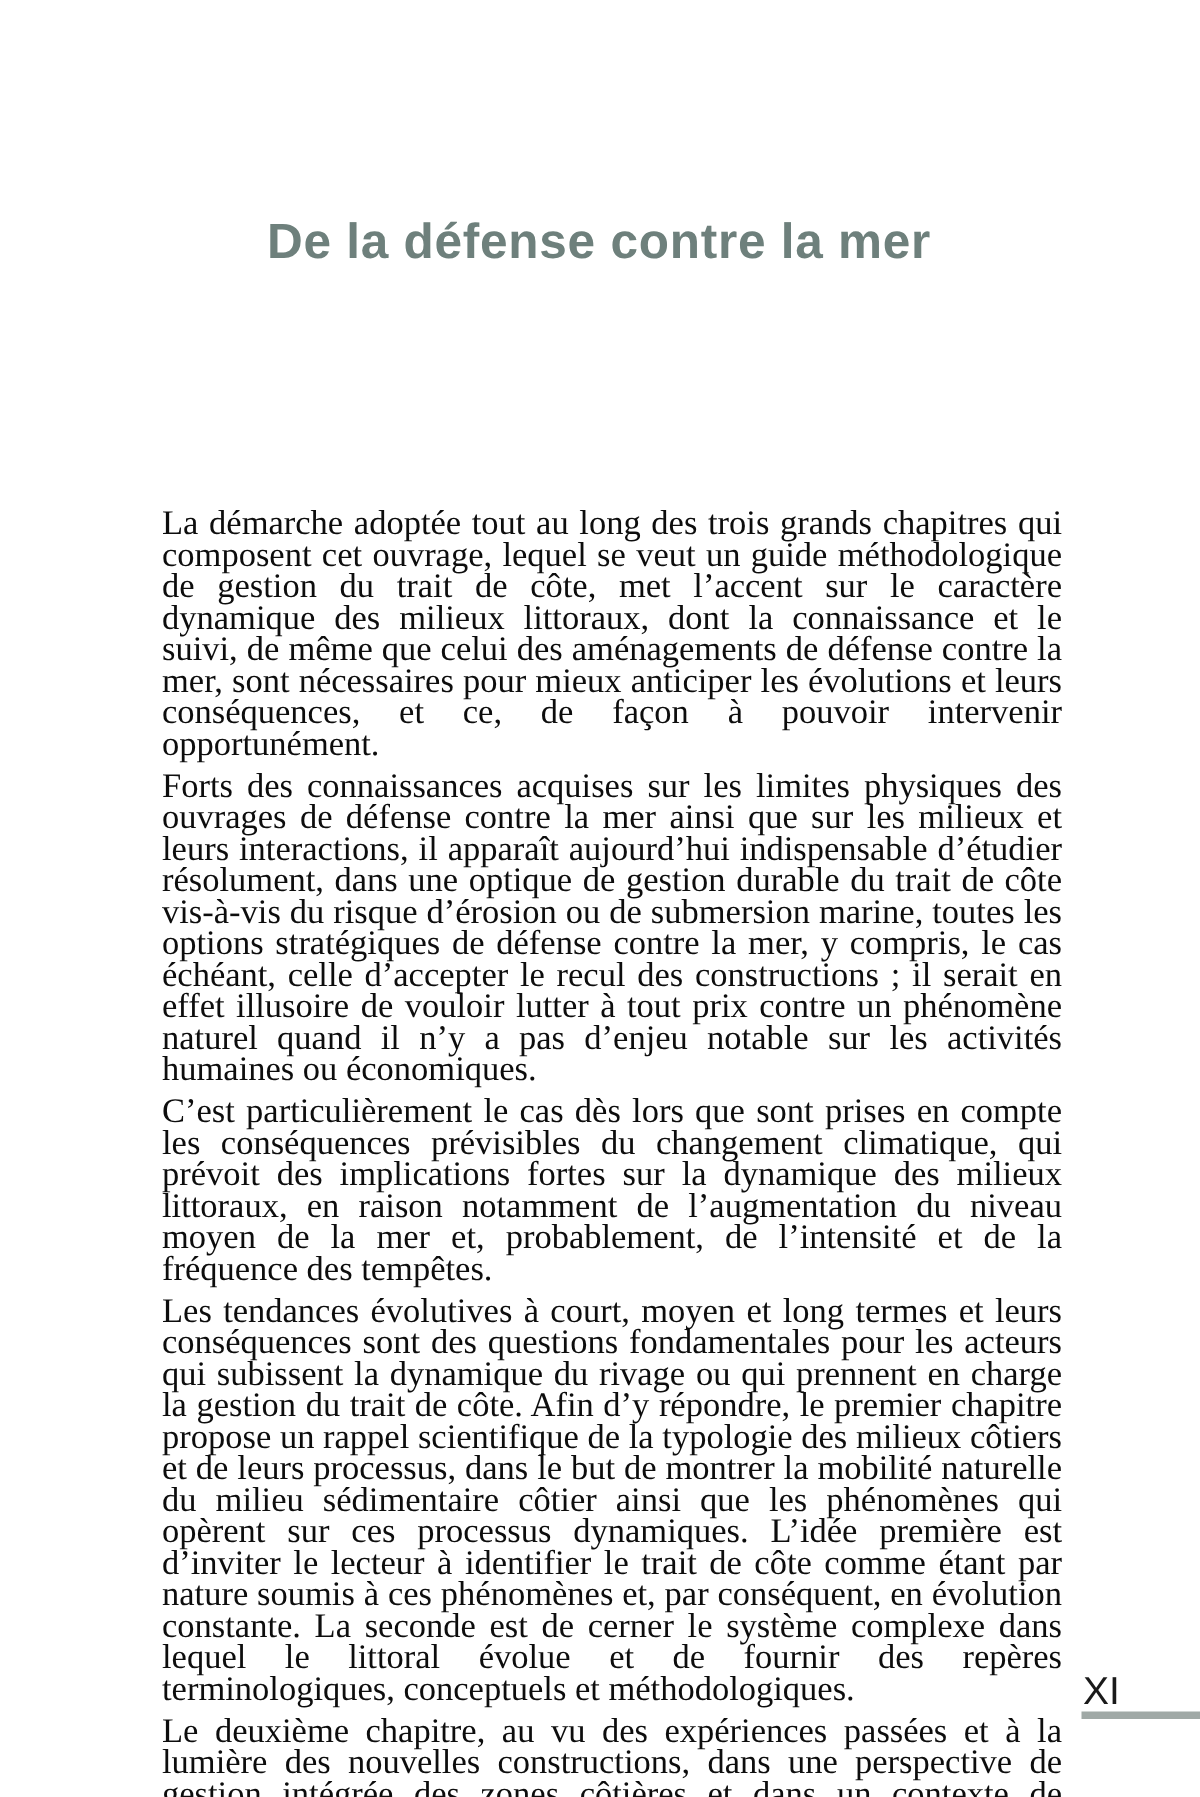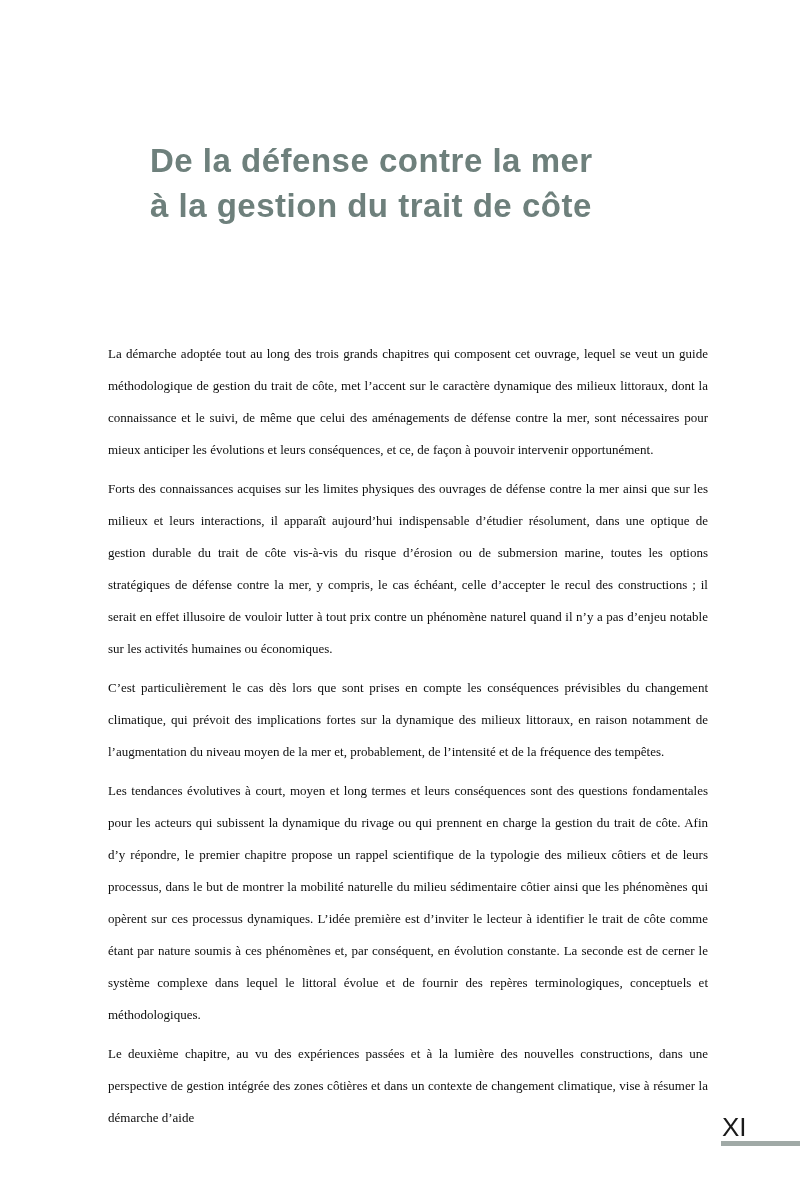--- a/index.html
+++ b/index.html
@@ -23,32 +23,33 @@
     font-family: "Liberation Sans", sans-serif;
     font-weight: bold;
     font-size: 33px;
     line-height: 45px;
     letter-spacing: 0.5px;
     color: #6e807c;
   }
   .title .title-line {
     display: block;
     white-space: nowrap;
+    margin-left: 28px;
   }
   .body-text {
     position: absolute;
     top: 338px;
     left: 108px;
     width: 600px;
     color: #0d0d0d;
   }
   .body-text p {
     margin: 0 0 7px 0;
-    font-size: 13px;
-    line-height: 32px;
+    font-size: 23px;
+    line-height: 21px;
     text-align: justify;
     text-justify: inter-word;
   }
   .page-footer {
     position: absolute;
     top: 1115px;
     left: 721px;
     right: 0;
   }
   .page-number {
@@ -64,21 +65,20 @@
     background: #a0a9a6;
   }
 </style>
 </head>
 <body>
 
 <div class="page">
 
   <h1 class="title">
     <span class="title-line">De la défense contre la mer</span>
-    <span class="title-line">à la gestion du trait de côte</span>
   </h1>
 
   <div class="body-text">
     <p>La démarche adoptée tout au long des trois grands chapitres qui composent cet ouvrage, lequel se veut un guide méthodologique de gestion du trait de côte, met l’accent sur le caractère dynamique des milieux littoraux, dont la connaissance et le suivi, de même que celui des aménagements de défense contre la mer, sont nécessaires pour mieux anticiper les évolutions et leurs conséquences, et ce, de façon à pouvoir intervenir opportunément.</p>
     <p>Forts des connaissances acquises sur les limites physiques des ouvrages de défense contre la mer ainsi que sur les milieux et leurs interactions, il apparaît aujourd’hui indispensable d’étudier résolument, dans une optique de gestion durable du trait de côte vis-à-vis du risque d’érosion ou de submersion marine, toutes les options stratégiques de défense contre la mer, y compris, le cas échéant, celle d’accepter le recul des constructions ; il serait en effet illusoire de vouloir lutter à tout prix contre un phénomène naturel quand il n’y a pas d’enjeu notable sur les activités humaines ou économiques.</p>
     <p>C’est particulièrement le cas dès lors que sont prises en compte les conséquences prévisibles du changement climatique, qui prévoit des implications fortes sur la dynamique des milieux littoraux, en raison notamment de l’augmentation du niveau moyen de la mer et, probablement, de l’intensité et de la fréquence des tempêtes.</p>
     <p>Les tendances évolutives à court, moyen et long termes et leurs conséquences sont des questions fondamentales pour les acteurs qui subissent la dynamique du rivage ou qui prennent en charge la gestion du trait de côte. Afin d’y répondre, le premier chapitre propose un rappel scientifique de la typologie des milieux côtiers et de leurs processus, dans le but de montrer la mobilité naturelle du milieu sédimentaire côtier ainsi que les phénomènes qui opèrent sur ces processus dynamiques. L’idée première est d’inviter le lecteur à identifier le trait de côte comme étant par nature soumis à ces phénomènes et, par conséquent, en évolution constante. La seconde est de cerner le système complexe dans lequel le littoral évolue et de fournir des repères terminologiques, conceptuels et méthodologiques.</p>
     <p>Le deuxième chapitre, au vu des expériences passées et à la lumière des nouvelles constructions, dans une perspective de gestion intégrée des zones côtières et dans un contexte de changement climatique, vise à résumer la démarche d’aide</p>
   </div>
 

